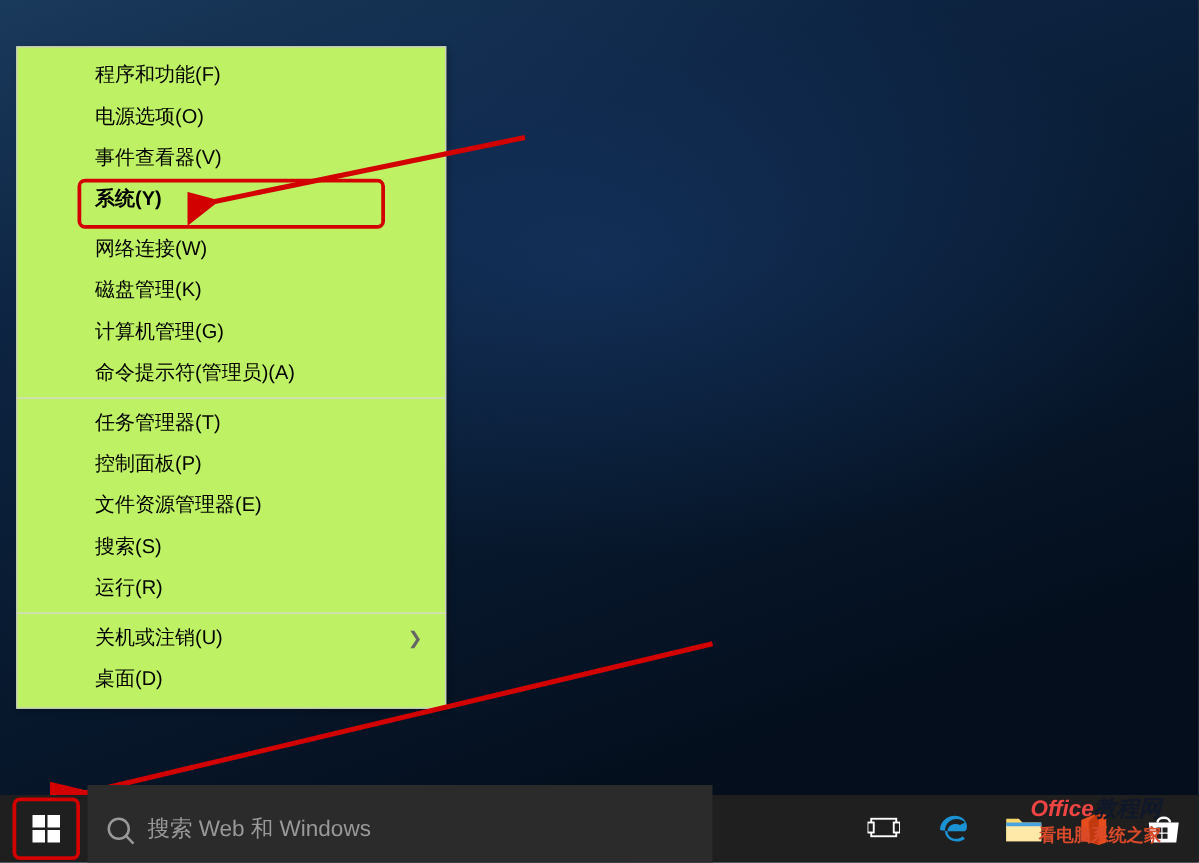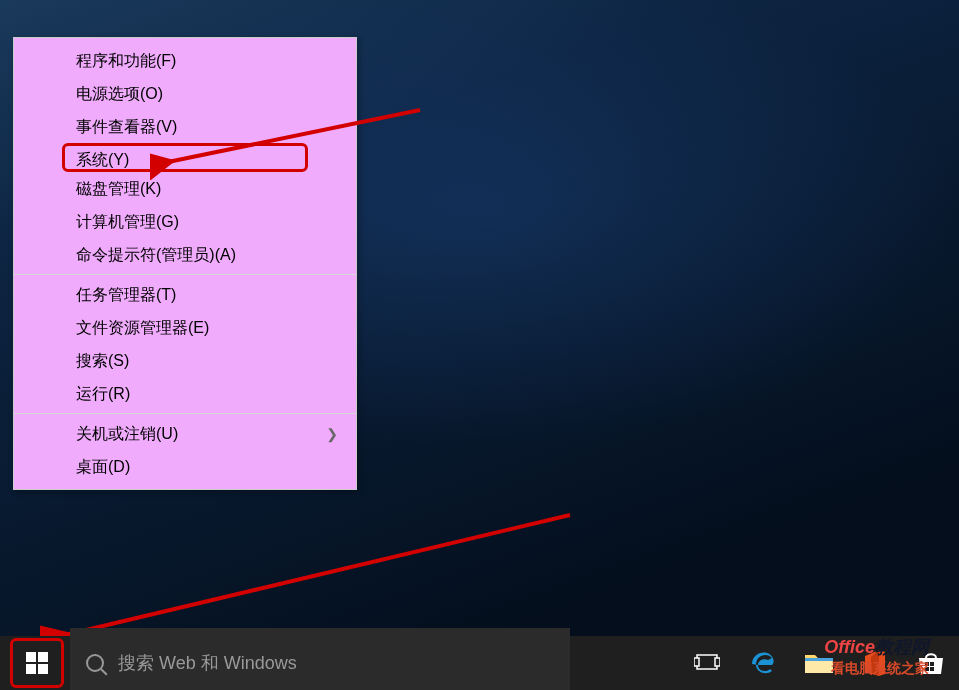--- a/index.html
+++ b/index.html
@@ -15,21 +15,21 @@
       position: absolute;
       inset: 0;
       background: radial-gradient(ellipse 800px 400px at 50% 30%, rgba(30,70,130,0.4) 0%, transparent 60%),
                   linear-gradient(160deg, #1a3a5c 0%, #0d2442 25%, #081a30 50%, #040e1c 80%);
     }
     .context-menu {
       position: absolute;
       left: 13px;
       top: 37px;
       width: 344px;
-      background: #f0abfc;
+      background: #bef264;
       border: 1px solid #ccc;
       box-shadow: 2px 2px 6px rgba(0,0,0,0.3);
       padding: 6px 0;
     }
     .menu-item {
       height: 33px;
       line-height: 33px;
       padding: 0 62px;
       font-size: 16px;
       color: #000;
@@ -40,22 +40,23 @@
     .menu-separator {
       height: 1px;
       background: #d7d7d7;
       margin: 3px 0;
     }
     .menu-item.highlighted {
       border: 3px solid #d30000;
       border-radius: 6px;
       margin: 0 48px;
       padding: 0 11px;
-      height: 29px;
+      height: 40px;
       line-height: 27px;
+      font-weight: bold;
     }
     .submenu-arrow {
       position: absolute;
       right: 18px;
       top: 50%;
       transform: translateY(-50%);
       font-size: 14px;
       color: #666;
     }
     .taskbar {
@@ -132,25 +133,27 @@
 </head>
 <body>
 
 <div class="desktop-bg"></div>
 
 <div class="context-menu">
   <div class="menu-item"><span>程序和功能(F)</span></div>
   <div class="menu-item"><span>电源选项(O)</span></div>
   <div class="menu-item"><span>事件查看器(V)</span></div>
   <div class="menu-item highlighted"><span>系统(Y)</span></div>
+  <div class="menu-item"><span>网络连接(W)</span></div>
   <div class="menu-item"><span>磁盘管理(K)</span></div>
   <div class="menu-item"><span>计算机管理(G)</span></div>
   <div class="menu-item"><span>命令提示符(管理员)(A)</span></div>
   <div class="menu-separator"></div>
   <div class="menu-item"><span>任务管理器(T)</span></div>
+  <div class="menu-item"><span>控制面板(P)</span></div>
   <div class="menu-item"><span>文件资源管理器(E)</span></div>
   <div class="menu-item"><span>搜索(S)</span></div>
   <div class="menu-item"><span>运行(R)</span></div>
   <div class="menu-separator"></div>
   <div class="menu-item">
     <span>关机或注销(U)</span>
     <span class="submenu-arrow">❯</span>
   </div>
   <div class="menu-item"><span>桌面(D)</span></div>
 </div>

